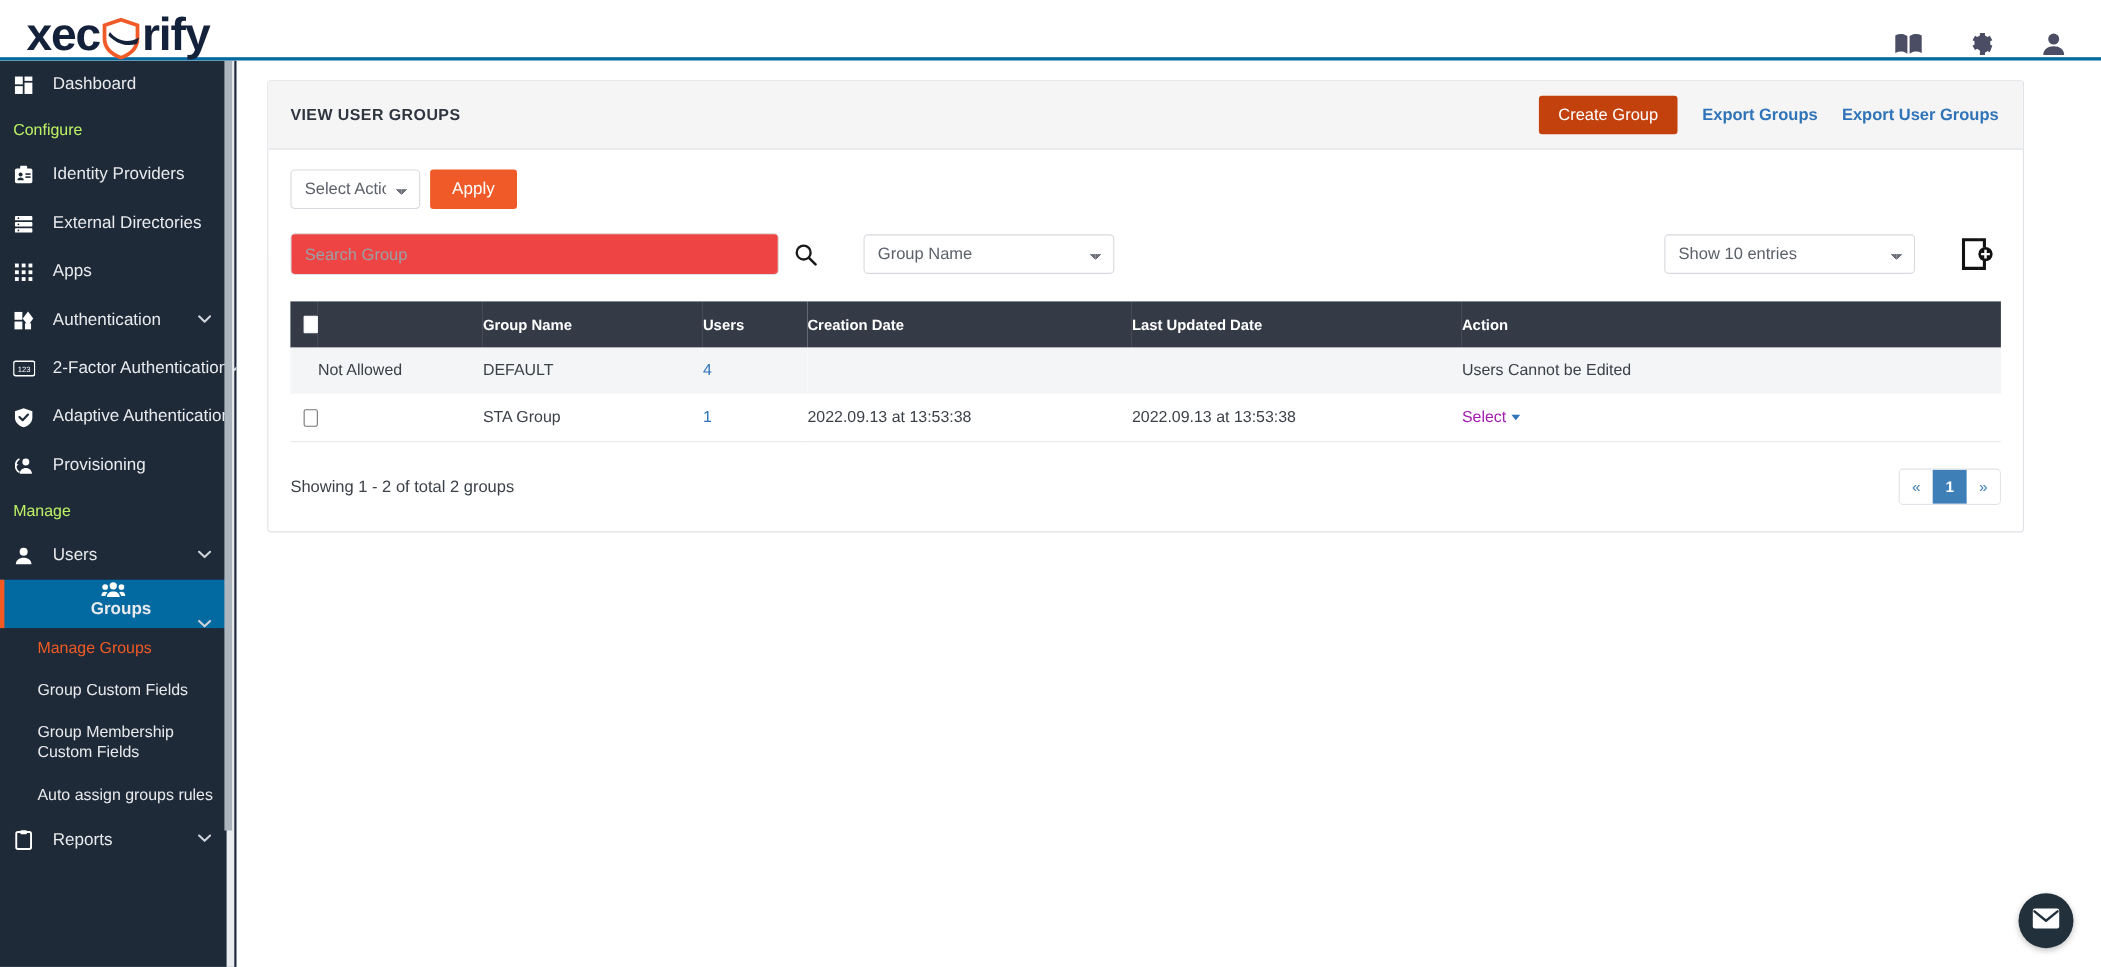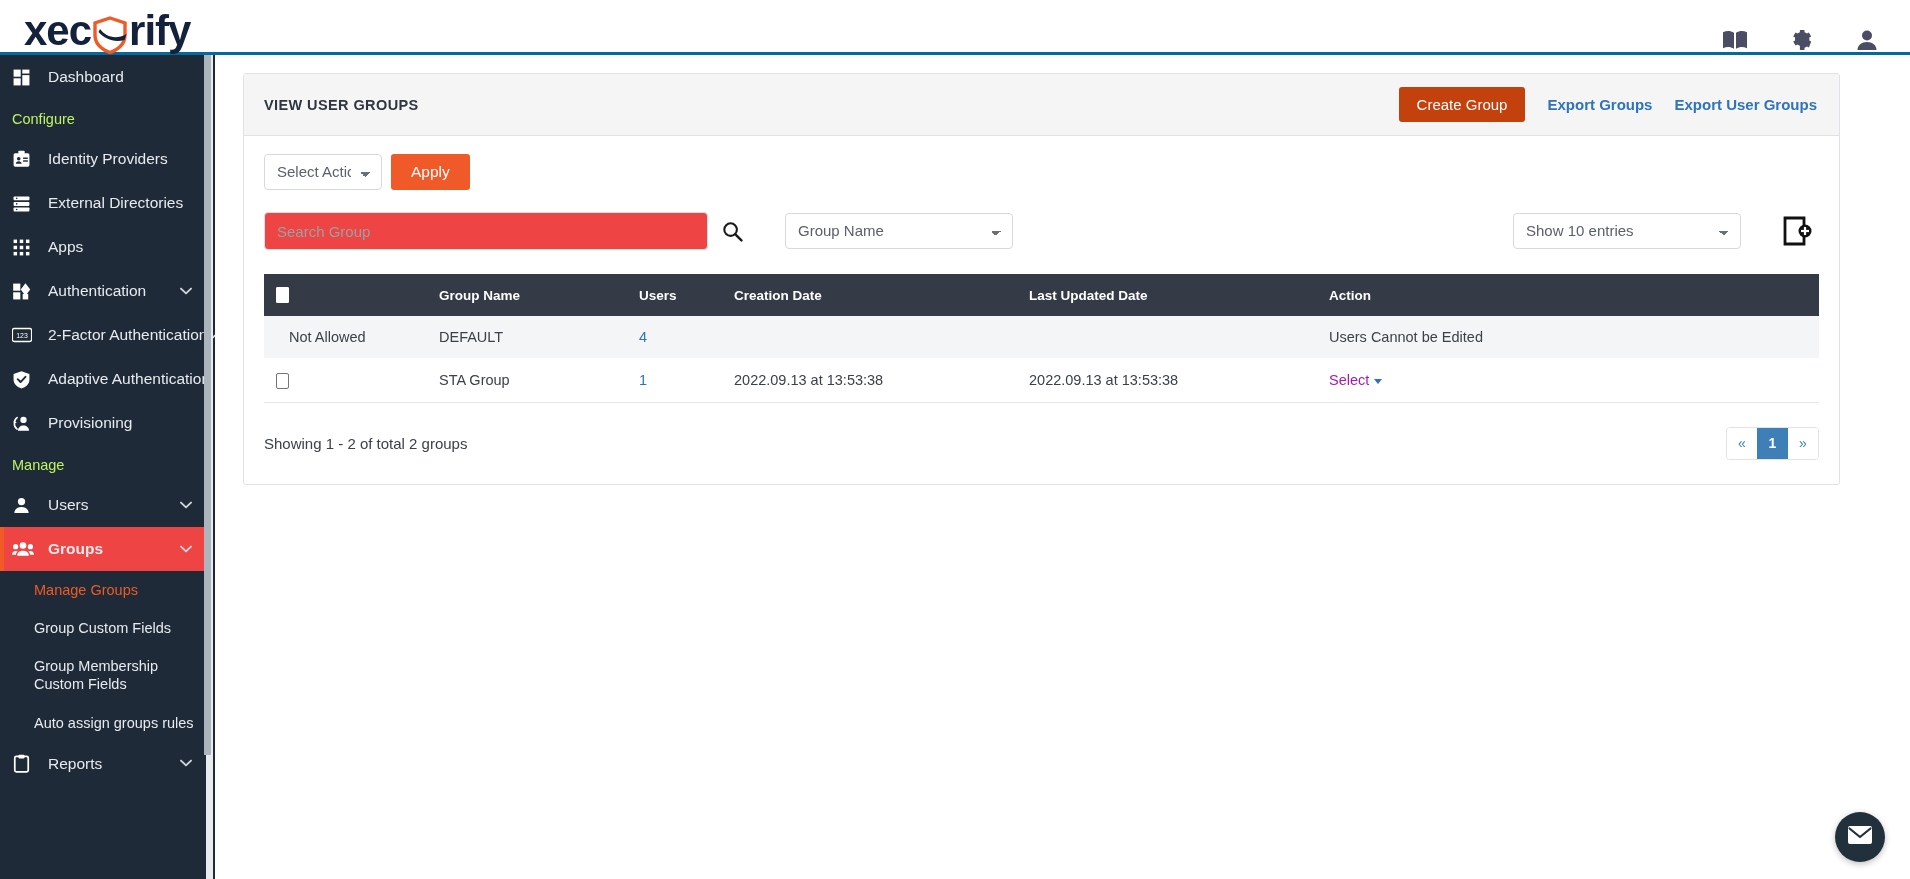--- a/index.html
+++ b/index.html
@@ -63,21 +63,21 @@
     width: 26px; min-width: 26px; height: 22px;
     display: flex; align-items: center; justify-content: flex-start;
     color: #ffffff; margin-right: 10px;
   }
   .nav-item .nav-label { white-space: nowrap; }
   .nav-item .chev {
     margin-left: auto; margin-right: 16px;
     color: #cfd4da; font-size: 11px; line-height: 1;
   }
   .nav-item.active {
-    background: #ef4444; font-weight: 700;
+    background: #0369a1; font-weight: 700; flex-direction: column;
   }
   .nav-item.active::before {
     content: ""; position: absolute; left: 0; top: 0; bottom: 0;
     width: 4px; background: #f15a24;
   }
   .nav-section {
     color: #bef264; font-size: 14.5px;
     padding: 12px 0 10px 12px;
   }
   .sub-item {

